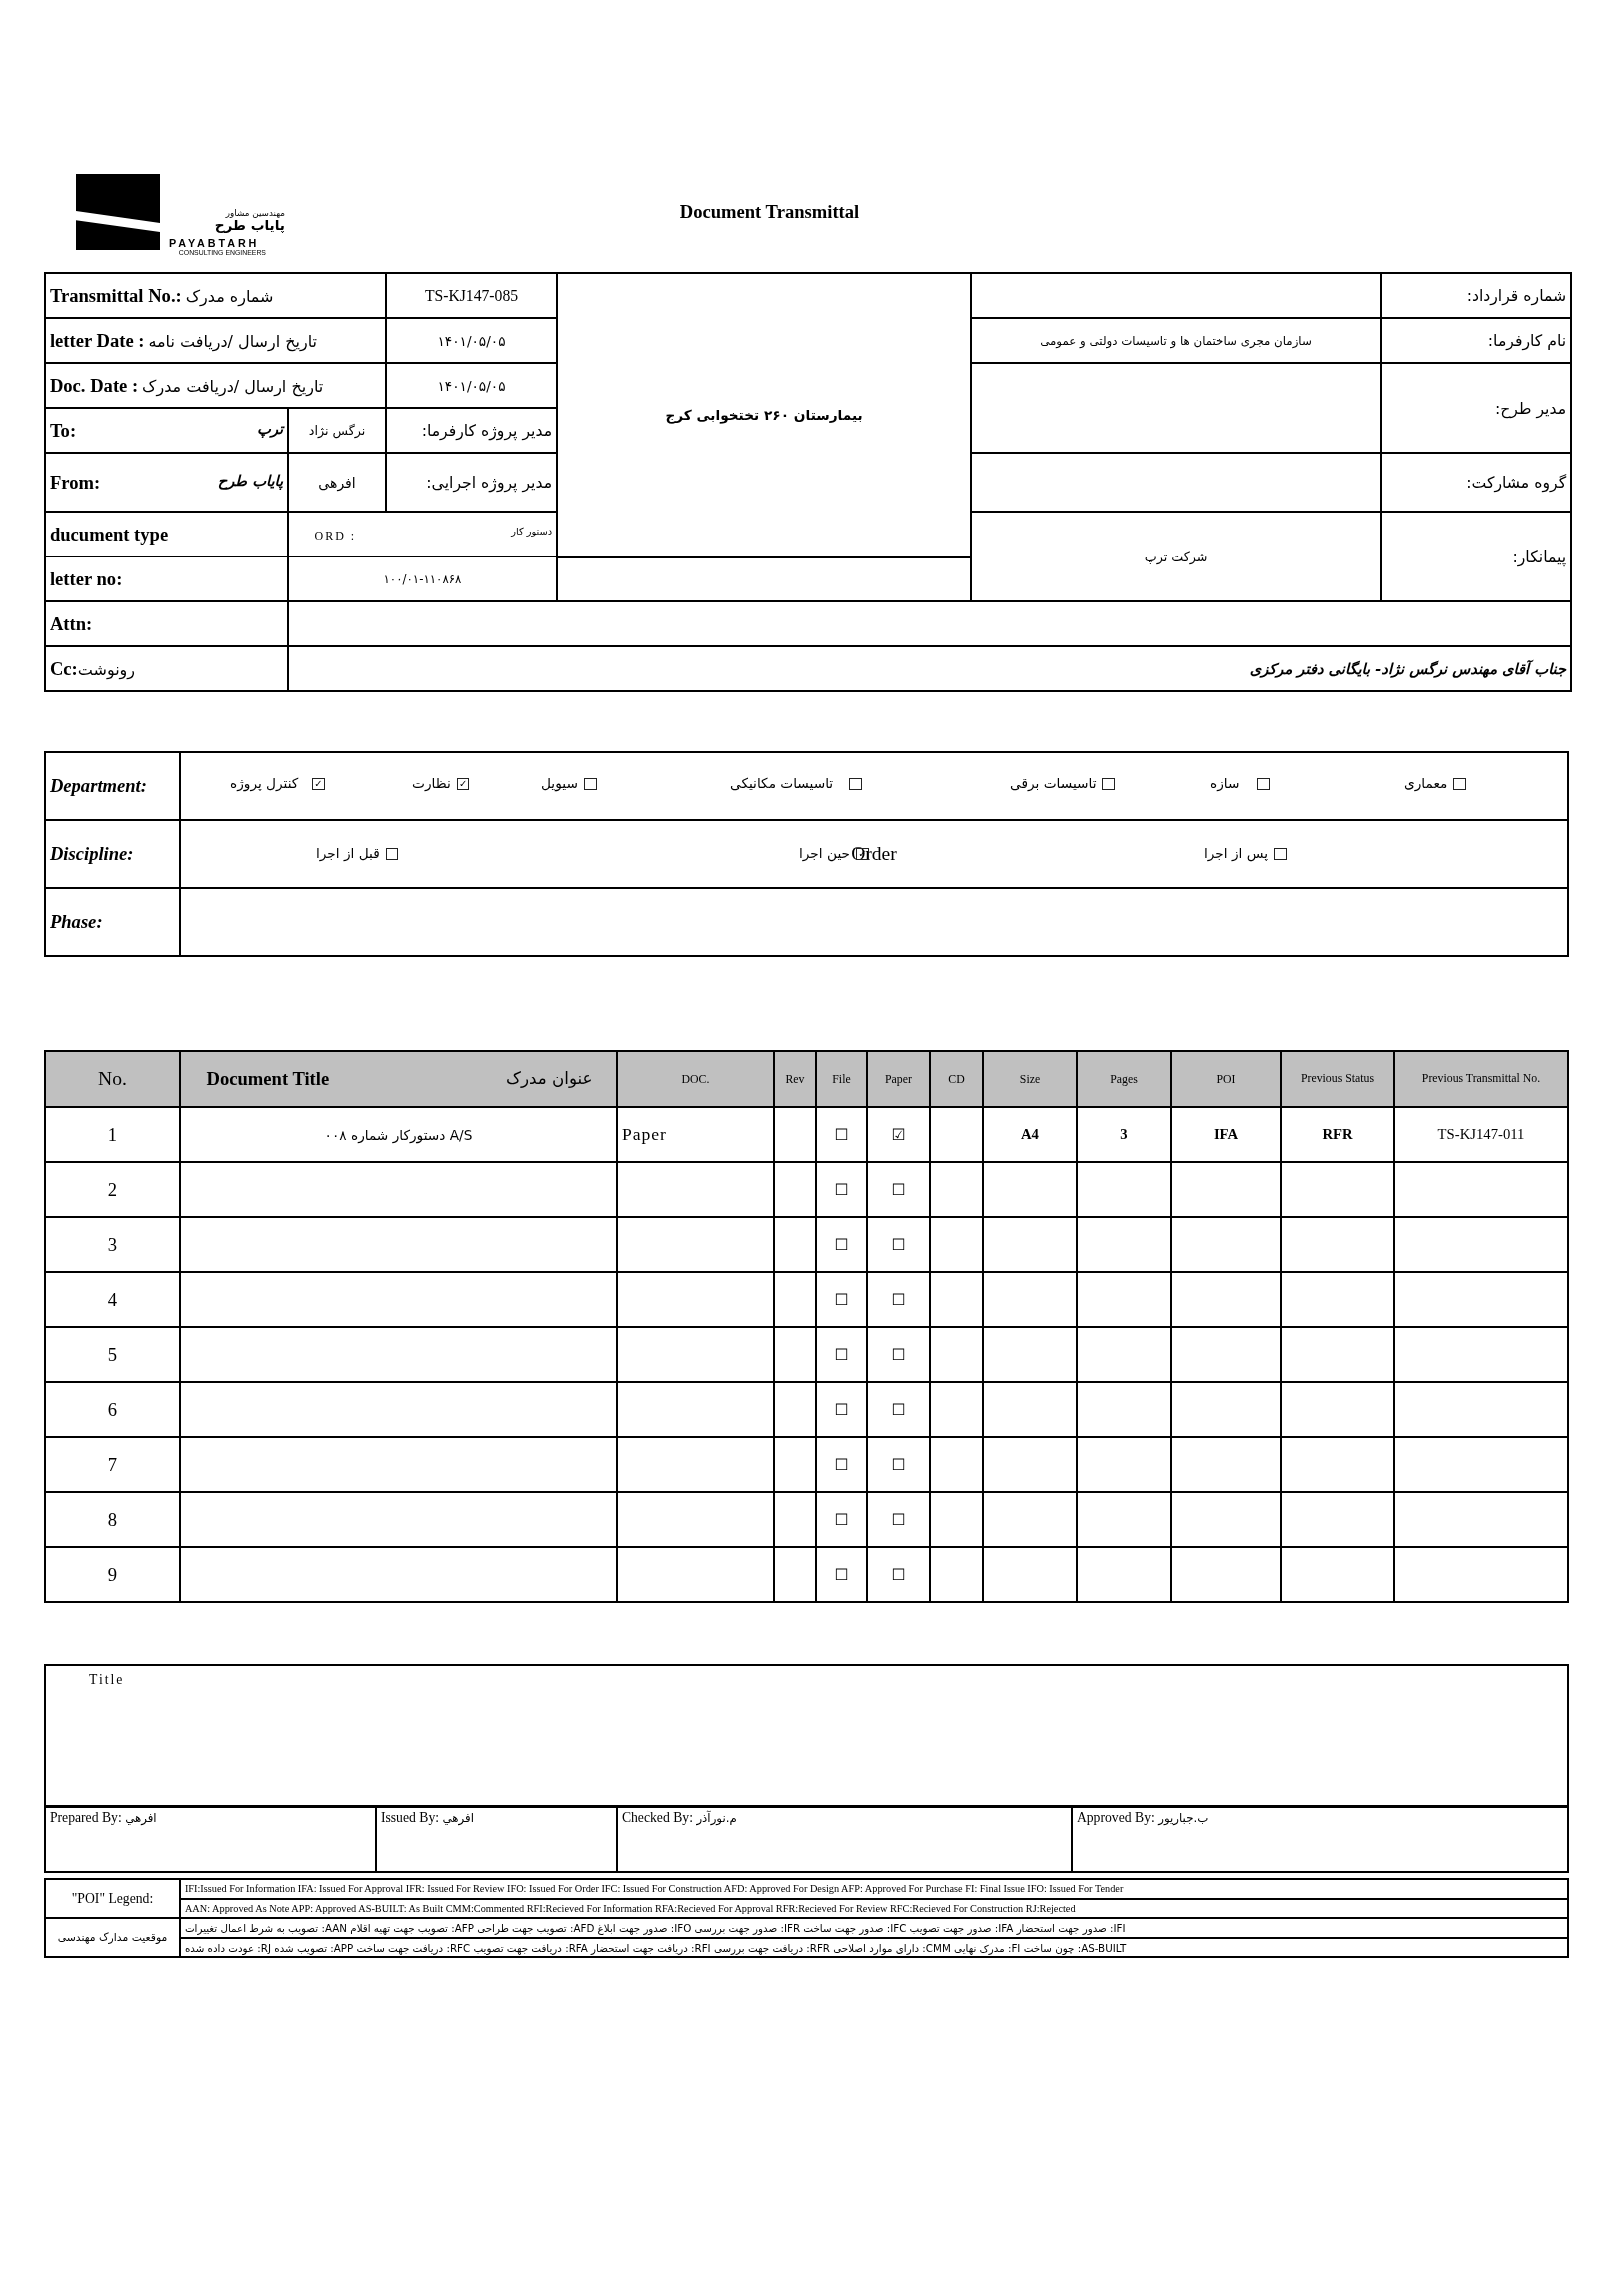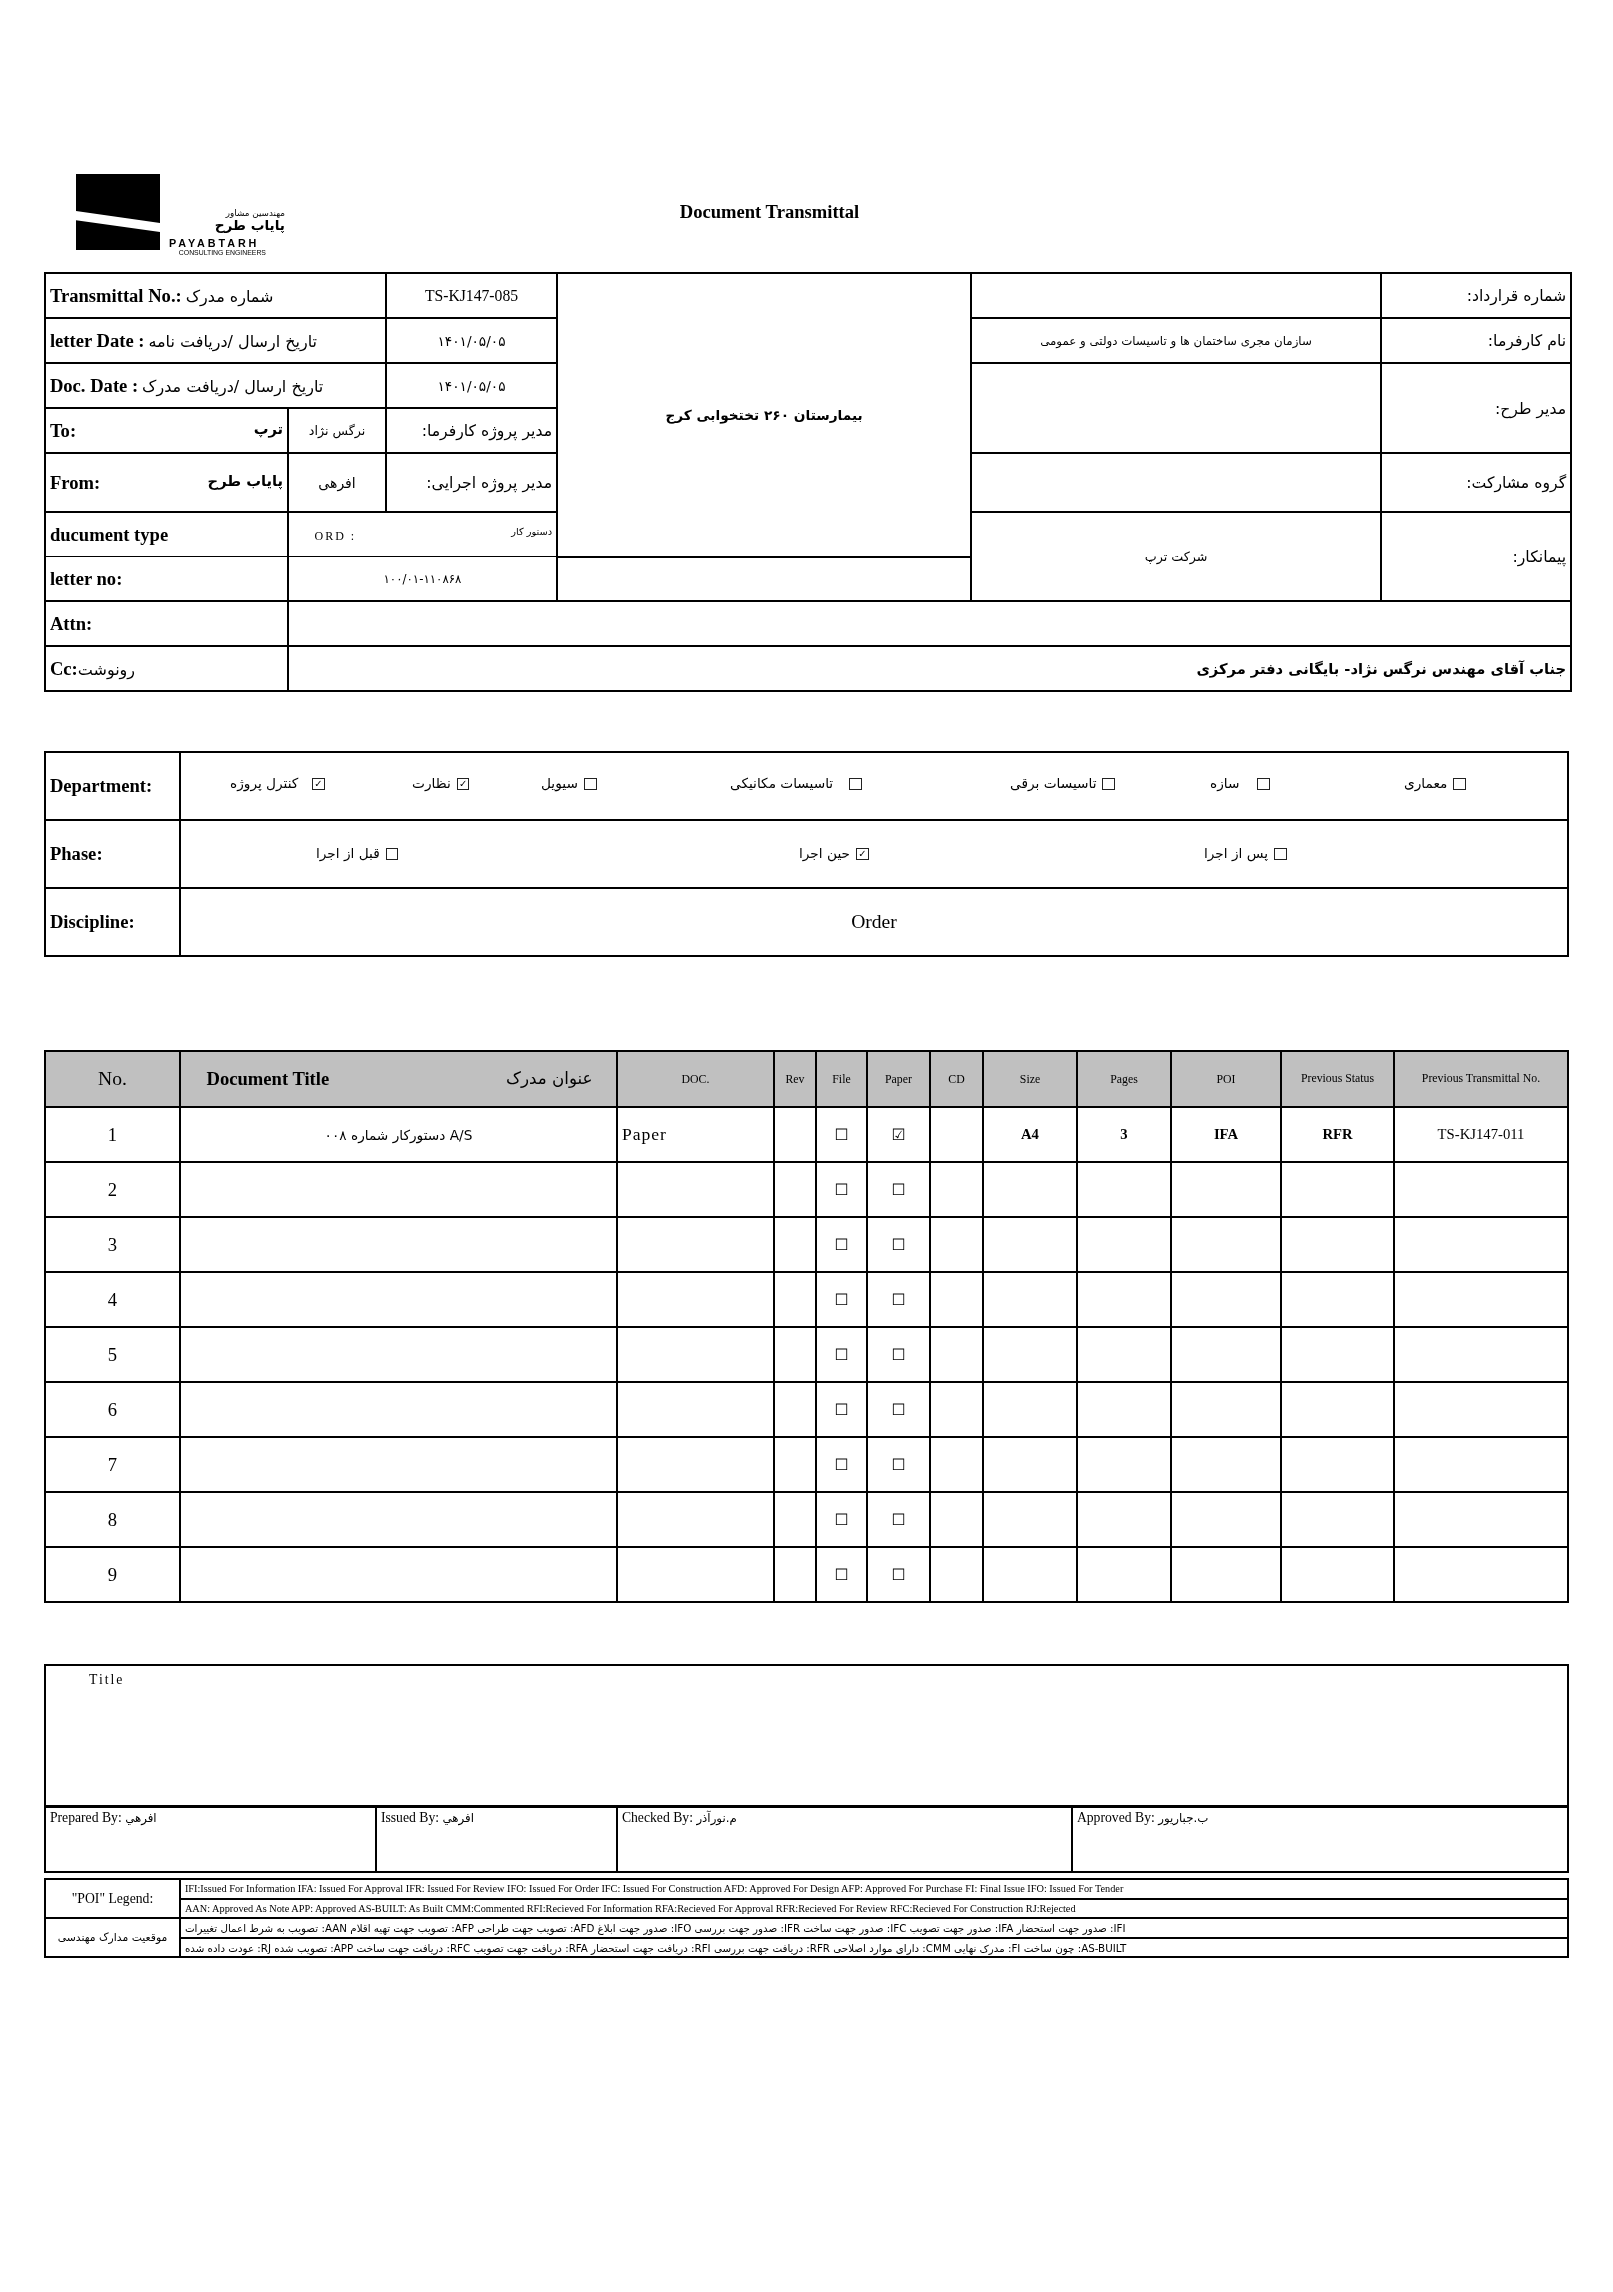--- a/index.html
+++ b/index.html
@@ -13,21 +13,21 @@
   .logo-en { font-family: "Liberation Sans", sans-serif; font-size: 10.8px; letter-spacing: 2.9px; font-weight: bold; margin-top: 2.9px; }
   .logo-en-sub { font-family: "Liberation Sans", sans-serif; font-size: 6.9px; margin-left: 9.8px; }
   .doc-title { left: 549px; top: 201px; width: 441px; text-align: center; font-weight: bold; font-size: 18.6px; }
 
   table { border-collapse: collapse; position: absolute; table-layout: fixed; }
   td, th { border: 2px solid #000; padding: 0 3.9px; overflow: hidden; white-space: nowrap; }
   .thick { border-width: 2.9px; }
   .rtl { direction: rtl; text-align: right; }
   .fa { font-family: "DejaVu Sans", sans-serif; }
   .center { text-align: center; }
-  .bold { font-weight: bold; }
+  .bold { font-weight: bold; font-style: italic; }
 
   
   #info { left: 44px; top: 272px; width: 1525px; }
   #info td { height: 43px; font-size: 15.7px; }
   .lbl-en { font-weight: bold; font-size: 18.6px; }
   .lbl-fa { font-size: 16px; }
 
   
   #dept { left: 44px; top: 751px; width: 1525px; }
   #dept td { height: 66px; font-size: 18.6px; }
@@ -128,26 +128,26 @@
   <colgroup>
       <col style="width:135px">
       <col>
     </colgroup>
   <tbody>
       <tr>
     <td class="thick bold">Department:</td>
     <td class="thick" style="position:relative"></td>
   </tr>
   <tr>
+    <td class="thick bold">Discipline:</td>
+    <td class="thick center" style="font-size:19.6px">Order</td>
+  </tr>
+  <tr>
     <td class="thick bold">Phase:</td>
     <td class="thick"></td>
-  </tr>
-  <tr>
-    <td class="thick bold">Discipline:</td>
-    <td class="thick center" style="font-size:19.6px">Order</td>
   </tr>
 </tbody>
   </table>
 
 <div class="opt" style="left:1404px;top:775px"><span class="cb">​</span><span>معماری</span></div>
 <div class="opt" style="left:1210px;top:775px"><span class="cb">​</span><span style="margin-right:11.8px">سازه</span></div>
 <div class="opt" style="left:1010px;top:775px"><span class="cb">​</span><span>تاسیسات برقی</span></div>
 <div class="opt" style="left:730px;top:775px"><span class="cb">​</span><span style="margin-right:9.8px">تاسیسات مکانیکی</span></div>
 <div class="opt" style="left:541px;top:775px"><span class="cb">​</span><span>سیویل</span></div>
 <div class="opt" style="left:412px;top:775px"><span class="cb">✓</span><span>نظارت</span></div>

